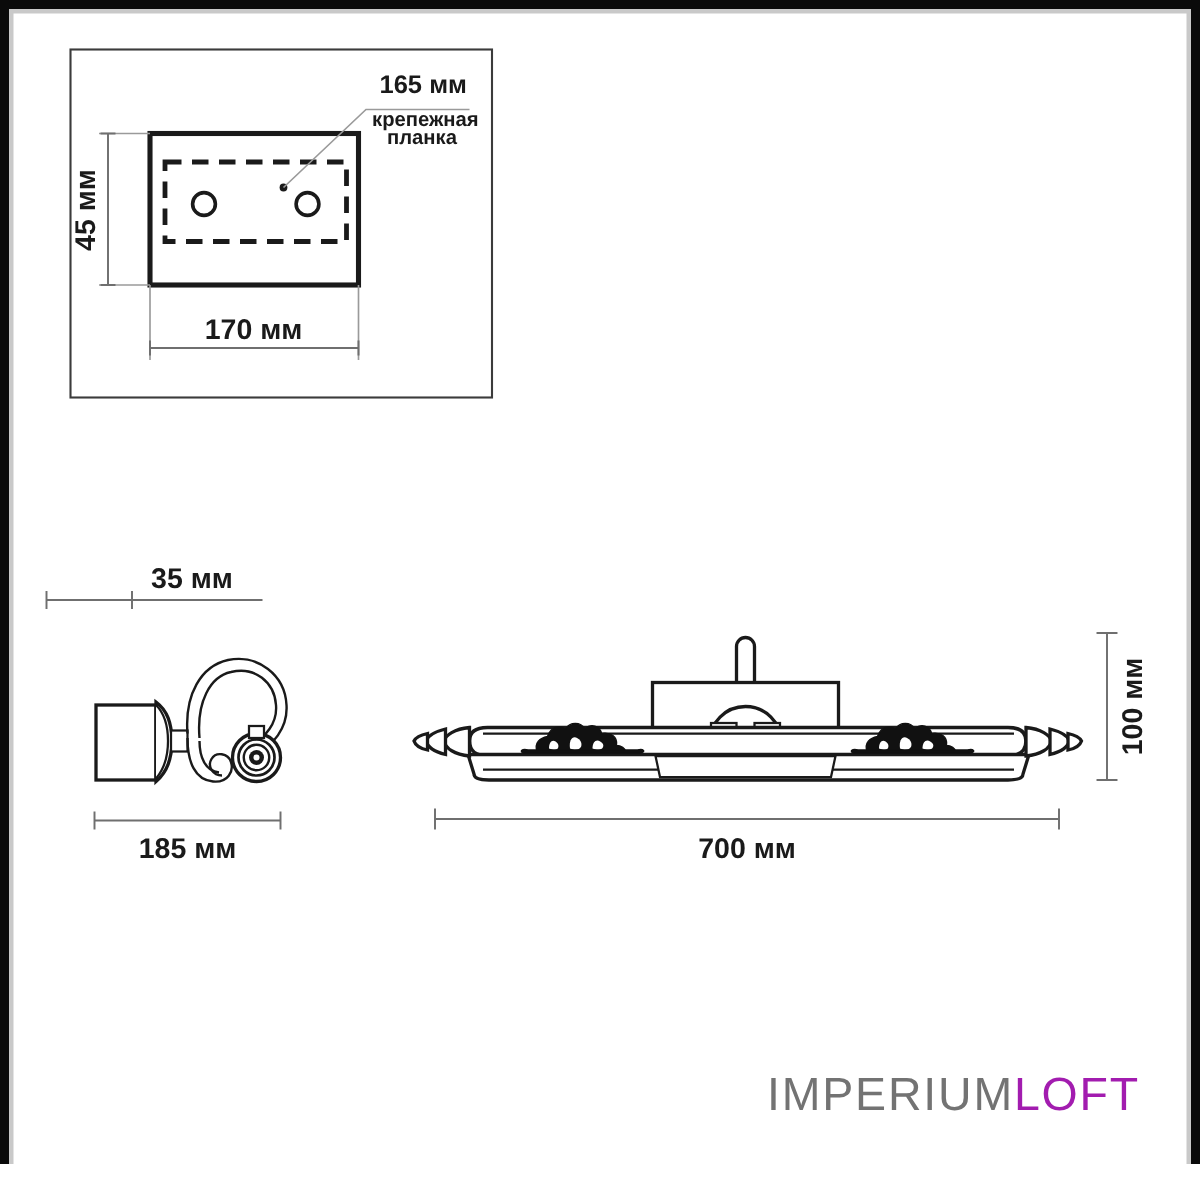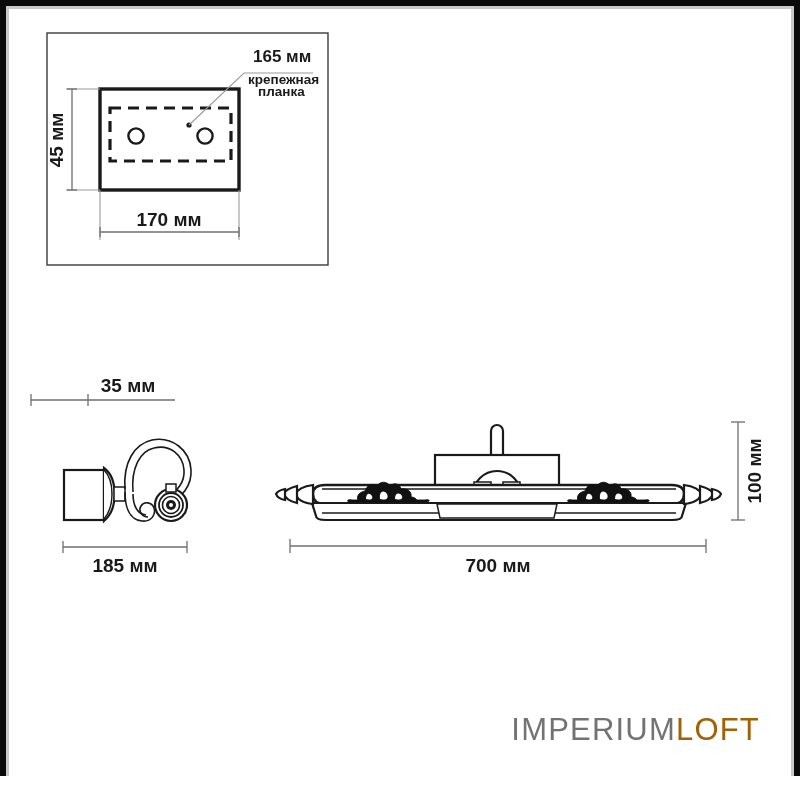--- a/index.html
+++ b/index.html
@@ -41,21 +41,21 @@
     position: absolute;
     right: 40px;
     bottom: 28px;
     font-size: 31px;
     letter-spacing: 1.2px;
     font-weight: 400;
     white-space: nowrap;
     user-select: none;
   }
   .wm .a { color: #737373; }
-  .wm .b { color: #a16207; }
+  .wm .b { color: #a21caf; }
 </style>
 </head>
 <body>
 
 <div id="page">
 
   <div id="frame-outer"></div>
   <div id="frame-inner"></div>
 
   <svg id="canvas" viewBox="0 0 800 800" xmlns="http://www.w3.org/2000/svg">

